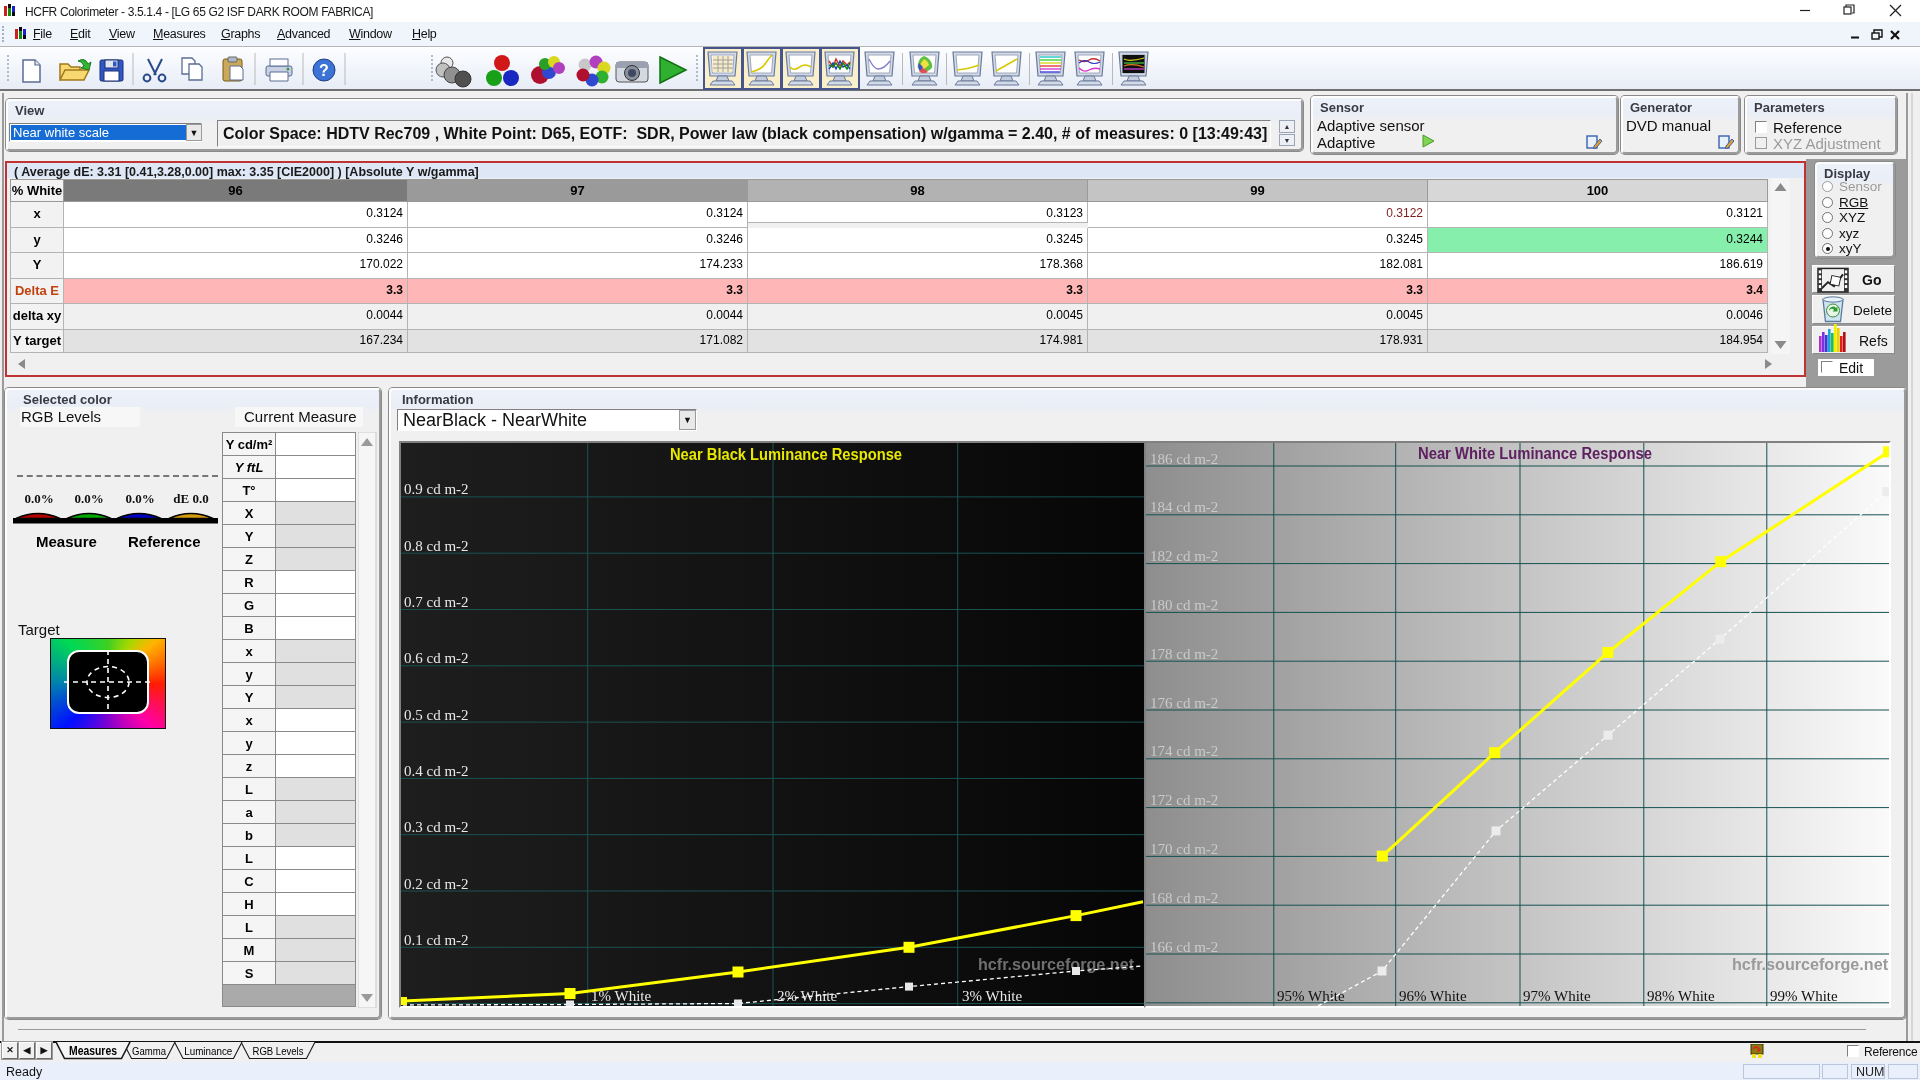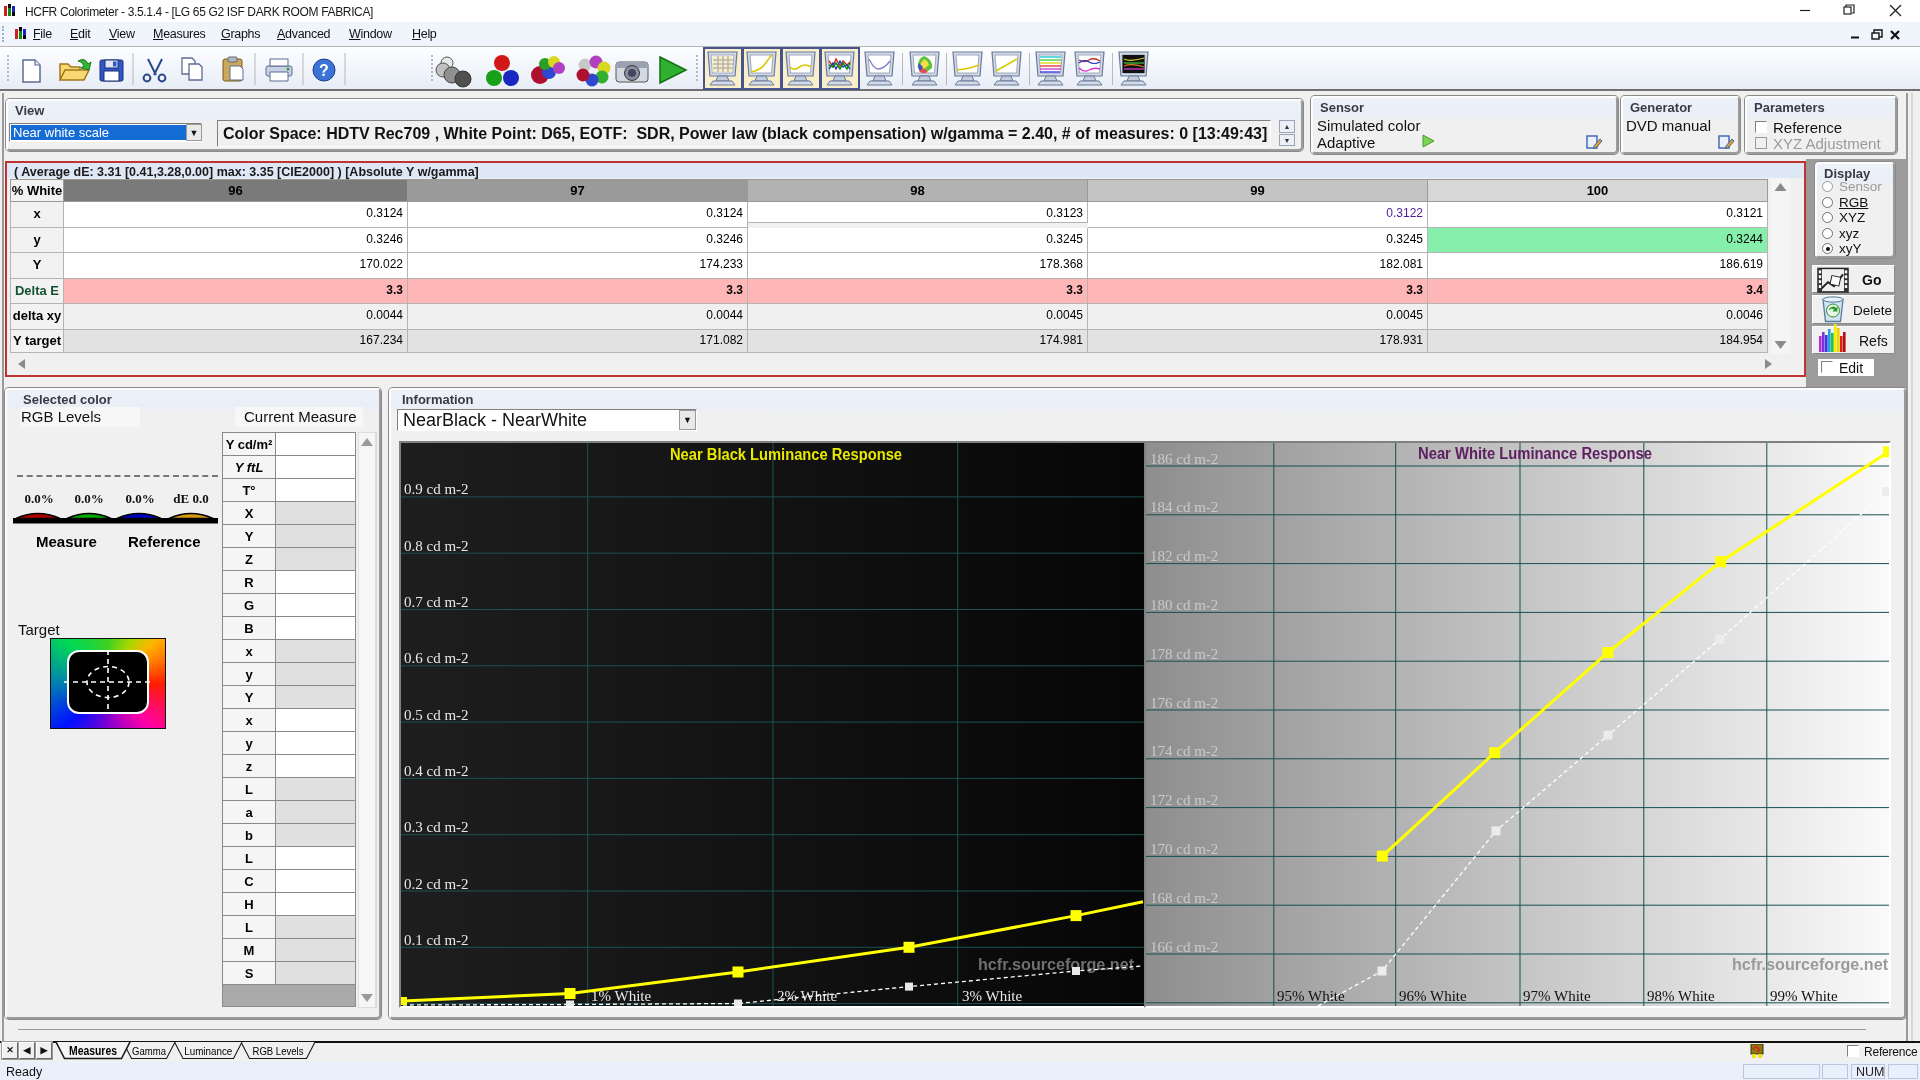--- a/index.html
+++ b/index.html
@@ -258,21 +258,21 @@
  <div class="abs" style="left:1px;top:1px;width:175px;height:15px;background:#156cd4;color:#fff;font-size:13px;padding:0 2px;line-height:15px;">Near white scale</div>
  <div class="abs" style="left:176px;top:0px;width:16px;height:17px;background:#e9e9e9;border:1px solid #9a9a9a;text-align:center;font-size:9px;line-height:16px;color:#111;">▼</div>
 </div>
 <div class="abs sunk" style="left:217px;top:120px;width:1054px;height:27px;background:#f0f0f0;font-size:16px;font-weight:bold;color:#111;line-height:25px;padding-left:5px;white-space:nowrap;overflow:hidden;">Color Space: HDTV Rec709 , White Point: D65, EOTF:&nbsp; SDR, Power law (black compensation) w/gamma = 2.40, # of measures: 0 [13:49:43]</div>
 <div class="abs" style="left:1279px;top:120px;width:16px;height:26px;">
  <div class="abs" style="left:0;top:0;width:16px;height:12.5px;background:#eceff5;border:1px solid #9aa4b4;font-size:7px;text-align:center;line-height:12px;color:#333;">▲</div>
  <div class="abs" style="left:0;top:13.5px;width:16px;height:12.5px;background:#eceff5;border:1px solid #9aa4b4;font-size:7px;text-align:center;line-height:12px;color:#333;">▼</div>
 </div>
 <div class="panel" style="left:1311px;top:96px;width:307px;height:58px;">
     <div class="ptitle">Sensor</div>
- <div class="abs" style="left:4px;top:19px;font-size:15px;color:#111;">Simulated color</div>
+ <div class="abs" style="left:4px;top:19px;font-size:15px;color:#111;">Adaptive sensor</div>
  <div class="abs" style="left:4px;top:36px;font-size:15px;color:#111;">Adaptive</div>
  <svg class="abs" style="left:108px;top:36px" width="16" height="15">
       <path d="M2 1 l11 6 -11 6 z" fill="#7fd355" stroke="#4a9a2a"></path>
     </svg>
  <svg class="abs" style="left:273px;top:36px" width="17" height="16">
       <rect x="1" y="2" width="10" height="12" fill="#e8f0fc" stroke="#3a62b0" stroke-width="1.4"></rect>
       <path d="M8 12 l6 -7 2 2 -6 7 -2.5 .5z" fill="#e8a020" stroke="#3a62b0"></path>
     </svg>
 </div>
 <div class="panel" style="left:1621px;top:96px;width:119px;height:58px;">
@@ -296,35 +296,35 @@
 <div class="abs" style="left:10px;top:178.5px;width:54px;height:23.5px;background:#f2f2f2;border:1px solid #9a9a9a;font-size:13px;font-weight:bold;text-align:center;line-height:22px;color:#000;">% White</div>
 <div class="abs" style="left:64px;top:178.5px;width:344px;height:23.5px;background:#7a7a7a;border:1px solid #9a9a9a;border-left:none;font-size:13px;font-weight:bold;text-align:center;line-height:22px;color:#000;">96</div>
 <div class="abs" style="left:408px;top:178.5px;width:340px;height:23.5px;background:#9a9a9a;border:1px solid #9a9a9a;border-left:none;font-size:13px;font-weight:bold;text-align:center;line-height:22px;color:#000;">97</div>
 <div class="abs" style="left:748px;top:178.5px;width:340px;height:23.5px;background:#b2b2b2;border:1px solid #9a9a9a;border-left:none;font-size:13px;font-weight:bold;text-align:center;line-height:22px;color:#000;">98</div>
 <div class="abs" style="left:1088px;top:178.5px;width:340px;height:23.5px;background:#c4c4c4;border:1px solid #9a9a9a;border-left:none;font-size:13px;font-weight:bold;text-align:center;line-height:22px;color:#000;">99</div>
 <div class="abs" style="left:1428px;top:178.5px;width:340px;height:23.5px;background:#d7d7d7;border:1px solid #9a9a9a;border-left:none;font-size:13px;font-weight:bold;text-align:center;line-height:22px;color:#000;">100</div>
 <div class="abs" style="left:10px;top:202px;width:54px;height:25.5px;background:#f2f2f2;border:1px solid #b4b4b4;border-top:none;font-size:13px;font-weight:bold;text-align:center;line-height:23.5px;color:#000;">x</div>
 <div class="abs" style="left:64px;top:202px;width:344px;height:25.5px;background:#ffffff;border:1px solid #b4b4b4;border-top:none;border-left:none;font-size:12px;font-weight:normal;text-align:right;line-height:23.5px;color:#000;padding-right:4px;">0.3124</div>
 <div class="abs" style="left:408px;top:202px;width:340px;height:25.5px;background:#ffffff;border:1px solid #b4b4b4;border-top:none;border-left:none;font-size:12px;font-weight:normal;text-align:right;line-height:23.5px;color:#000;padding-right:4px;">0.3124</div>
 <div class="abs" style="left:748px;top:202px;width:340px;height:21px;background:#ffffff;border:1px solid #b4b4b4;border-top:none;border-left:none;font-size:12px;font-weight:normal;text-align:right;line-height:23.5px;color:#000;padding-right:4px;">0.3123</div>
-<div class="abs" style="left:1088px;top:202px;width:340px;height:25.5px;background:#ffffff;border:1px solid #b4b4b4;border-top:none;border-left:none;font-size:12px;font-weight:normal;text-align:right;line-height:23.5px;color:#4c1d95;padding-right:4px;">0.3122</div>
+<div class="abs" style="left:1088px;top:202px;width:340px;height:25.5px;background:#ffffff;border:1px solid #b4b4b4;border-top:none;border-left:none;font-size:12px;font-weight:normal;text-align:right;line-height:23.5px;color:#7f1d1d;padding-right:4px;">0.3122</div>
 <div class="abs" style="left:1428px;top:202px;width:340px;height:25.5px;background:#ffffff;border:1px solid #b4b4b4;border-top:none;border-left:none;font-size:12px;font-weight:normal;text-align:right;line-height:23.5px;color:#000;padding-right:4px;">0.3121</div>
 <div class="abs" style="left:10px;top:227.5px;width:54px;height:25.5px;background:#f2f2f2;border:1px solid #b4b4b4;border-top:none;font-size:13px;font-weight:bold;text-align:center;line-height:23.5px;color:#000;">y</div>
 <div class="abs" style="left:64px;top:227.5px;width:344px;height:25.5px;background:#ffffff;border:1px solid #b4b4b4;border-top:none;border-left:none;font-size:12px;font-weight:normal;text-align:right;line-height:23.5px;color:#000;padding-right:4px;">0.3246</div>
 <div class="abs" style="left:408px;top:227.5px;width:340px;height:25.5px;background:#ffffff;border:1px solid #b4b4b4;border-top:none;border-left:none;font-size:12px;font-weight:normal;text-align:right;line-height:23.5px;color:#000;padding-right:4px;">0.3246</div>
 <div class="abs" style="left:748px;top:227.5px;width:340px;height:25.5px;background:#ffffff;border:1px solid #b4b4b4;border-top:none;border-left:none;font-size:12px;font-weight:normal;text-align:right;line-height:23.5px;color:#000;padding-right:4px;">0.3245</div>
 <div class="abs" style="left:1088px;top:227.5px;width:340px;height:25.5px;background:#ffffff;border:1px solid #b4b4b4;border-top:none;border-left:none;font-size:12px;font-weight:normal;text-align:right;line-height:23.5px;color:#000;padding-right:4px;">0.3245</div>
 <div class="abs" style="left:1428px;top:227.5px;width:340px;height:25.5px;background:#86efac;border:1px solid #b4b4b4;border-top:none;border-left:none;font-size:12px;font-weight:normal;text-align:right;line-height:23.5px;color:#000;padding-right:4px;">0.3244</div>
 <div class="abs" style="left:10px;top:253px;width:54px;height:25.5px;background:#f2f2f2;border:1px solid #b4b4b4;border-top:none;font-size:13px;font-weight:bold;text-align:center;line-height:23.5px;color:#000;">Y</div>
 <div class="abs" style="left:64px;top:253px;width:344px;height:25.5px;background:#ffffff;border:1px solid #b4b4b4;border-top:none;border-left:none;font-size:12px;font-weight:normal;text-align:right;line-height:23.5px;color:#000;padding-right:4px;">170.022</div>
 <div class="abs" style="left:408px;top:253px;width:340px;height:25.5px;background:#ffffff;border:1px solid #b4b4b4;border-top:none;border-left:none;font-size:12px;font-weight:normal;text-align:right;line-height:23.5px;color:#000;padding-right:4px;">174.233</div>
 <div class="abs" style="left:748px;top:253px;width:340px;height:25.5px;background:#ffffff;border:1px solid #b4b4b4;border-top:none;border-left:none;font-size:12px;font-weight:normal;text-align:right;line-height:23.5px;color:#000;padding-right:4px;">178.368</div>
 <div class="abs" style="left:1088px;top:253px;width:340px;height:25.5px;background:#ffffff;border:1px solid #b4b4b4;border-top:none;border-left:none;font-size:12px;font-weight:normal;text-align:right;line-height:23.5px;color:#000;padding-right:4px;">182.081</div>
 <div class="abs" style="left:1428px;top:253px;width:340px;height:25.5px;background:#ffffff;border:1px solid #b4b4b4;border-top:none;border-left:none;font-size:12px;font-weight:normal;text-align:right;line-height:23.5px;color:#000;padding-right:4px;">186.619</div>
-<div class="abs" style="left:10px;top:278.5px;width:54px;height:25.5px;background:#f2f2f2;border:1px solid #b4b4b4;border-top:none;font-size:13px;font-weight:bold;text-align:center;line-height:23.5px;color:#14532d;">Delta E</div>
+<div class="abs" style="left:10px;top:278.5px;width:54px;height:25.5px;background:#f2f2f2;border:1px solid #b4b4b4;border-top:none;font-size:13px;font-weight:bold;text-align:center;line-height:23.5px;color:#c2410c;">Delta E</div>
 <div class="abs" style="left:64px;top:278.5px;width:344px;height:25.5px;background:#ffb6b6;border:1px solid #b4b4b4;border-top:none;border-left:none;font-size:12px;font-weight:bold;text-align:right;line-height:23.5px;color:#000;padding-right:4px;">3.3</div>
 <div class="abs" style="left:408px;top:278.5px;width:340px;height:25.5px;background:#ffb6b6;border:1px solid #b4b4b4;border-top:none;border-left:none;font-size:12px;font-weight:bold;text-align:right;line-height:23.5px;color:#000;padding-right:4px;">3.3</div>
 <div class="abs" style="left:748px;top:278.5px;width:340px;height:25.5px;background:#ffb6b6;border:1px solid #b4b4b4;border-top:none;border-left:none;font-size:12px;font-weight:bold;text-align:right;line-height:23.5px;color:#000;padding-right:4px;">3.3</div>
 <div class="abs" style="left:1088px;top:278.5px;width:340px;height:25.5px;background:#ffb6b6;border:1px solid #b4b4b4;border-top:none;border-left:none;font-size:12px;font-weight:bold;text-align:right;line-height:23.5px;color:#000;padding-right:4px;">3.3</div>
 <div class="abs" style="left:1428px;top:278.5px;width:340px;height:25.5px;background:#ffb6b6;border:1px solid #b4b4b4;border-top:none;border-left:none;font-size:12px;font-weight:bold;text-align:right;line-height:23.5px;color:#000;padding-right:4px;">3.4</div>
 <div class="abs" style="left:10px;top:304px;width:54px;height:25.5px;background:#f2f2f2;border:1px solid #b4b4b4;border-top:none;font-size:13px;font-weight:bold;text-align:center;line-height:23.5px;color:#000;">delta xy</div>
 <div class="abs" style="left:64px;top:304px;width:344px;height:25.5px;background:#f0f0f0;border:1px solid #b4b4b4;border-top:none;border-left:none;font-size:12px;font-weight:normal;text-align:right;line-height:23.5px;color:#000;padding-right:4px;">0.0044</div>
 <div class="abs" style="left:408px;top:304px;width:340px;height:25.5px;background:#f0f0f0;border:1px solid #b4b4b4;border-top:none;border-left:none;font-size:12px;font-weight:normal;text-align:right;line-height:23.5px;color:#000;padding-right:4px;">0.0044</div>
 <div class="abs" style="left:748px;top:304px;width:340px;height:25.5px;background:#f0f0f0;border:1px solid #b4b4b4;border-top:none;border-left:none;font-size:12px;font-weight:normal;text-align:right;line-height:23.5px;color:#000;padding-right:4px;">0.0045</div>
 <div class="abs" style="left:1088px;top:304px;width:340px;height:25.5px;background:#f0f0f0;border:1px solid #b4b4b4;border-top:none;border-left:none;font-size:12px;font-weight:normal;text-align:right;line-height:23.5px;color:#000;padding-right:4px;">0.0045</div>

